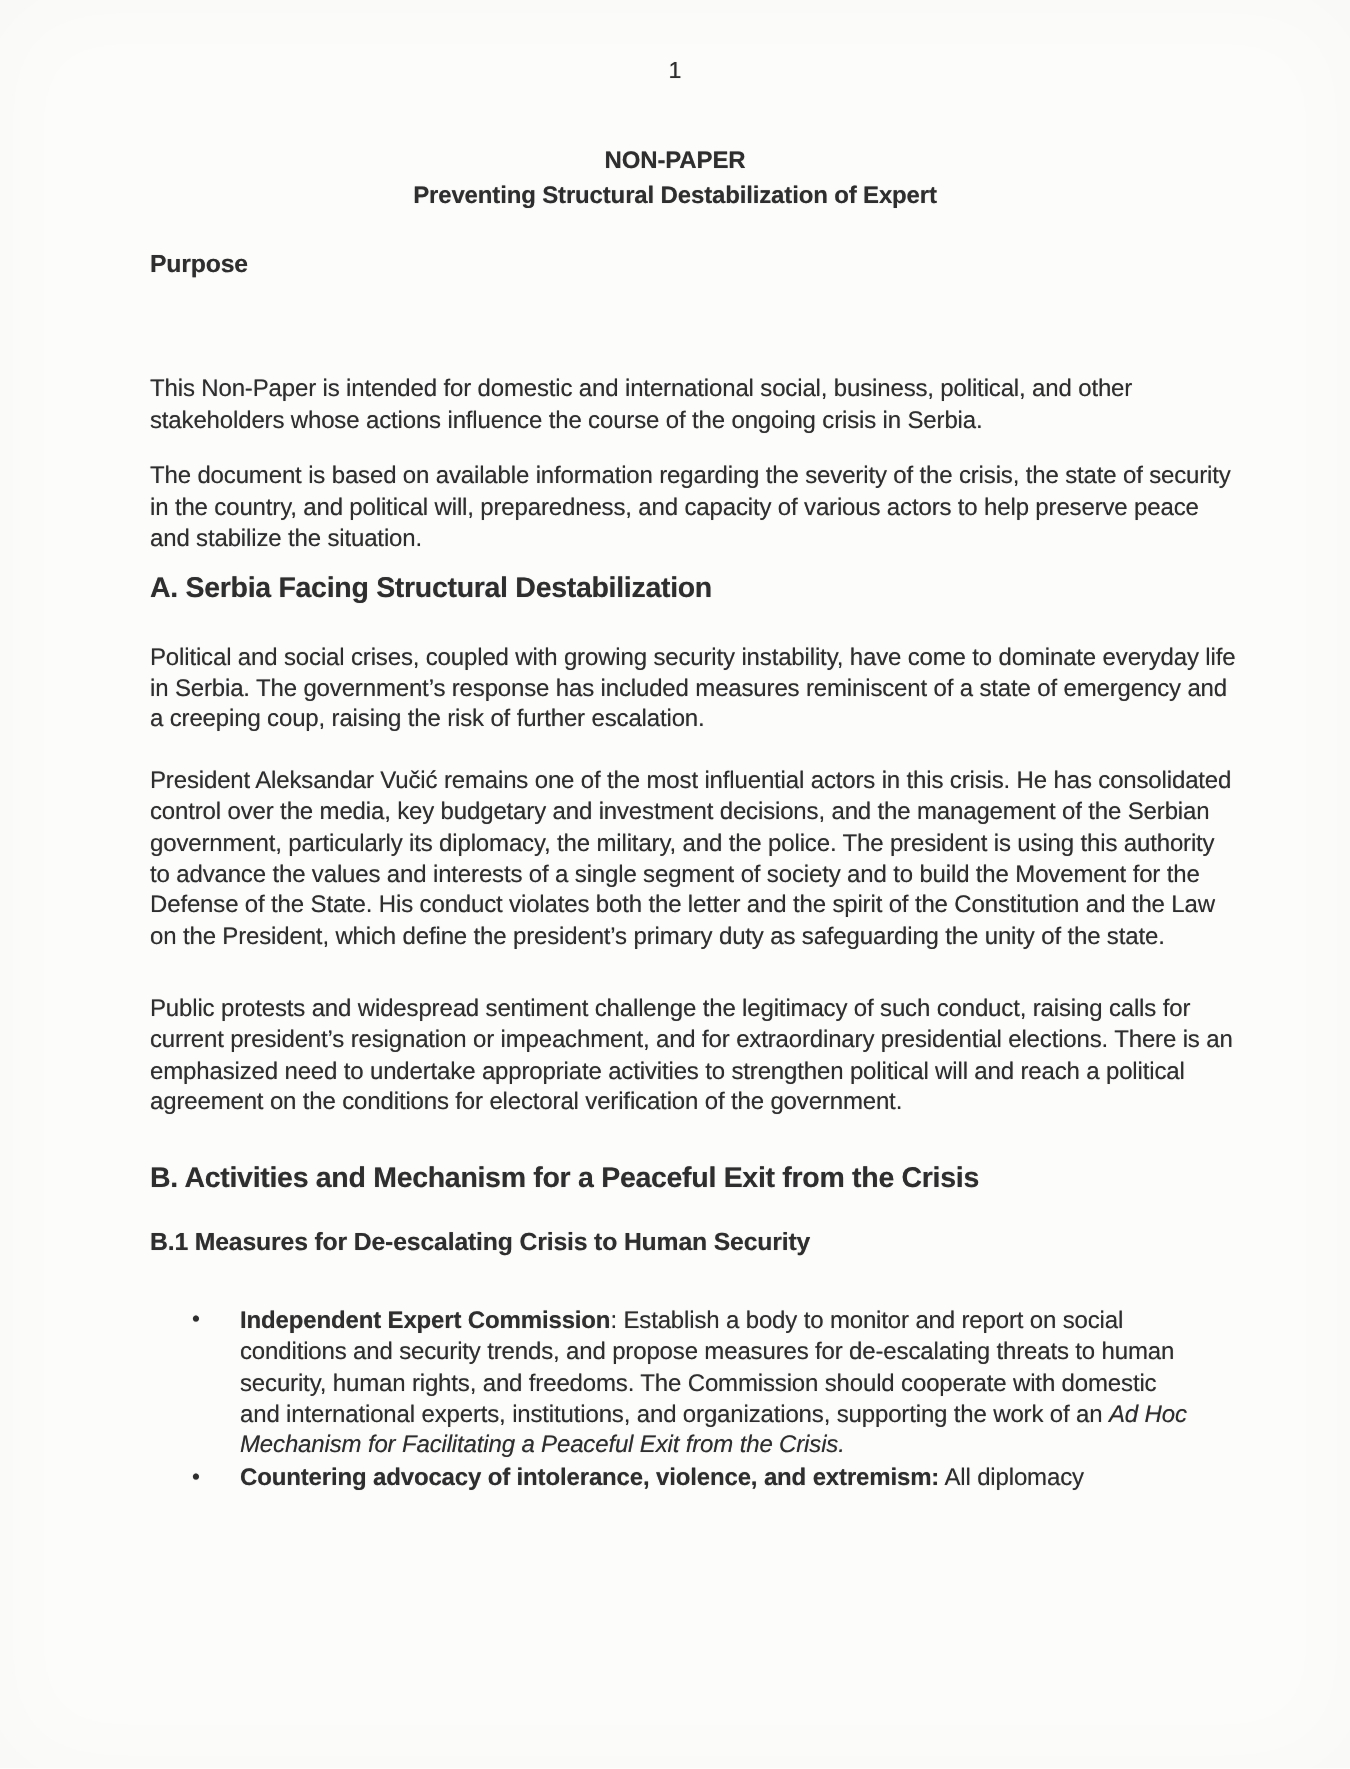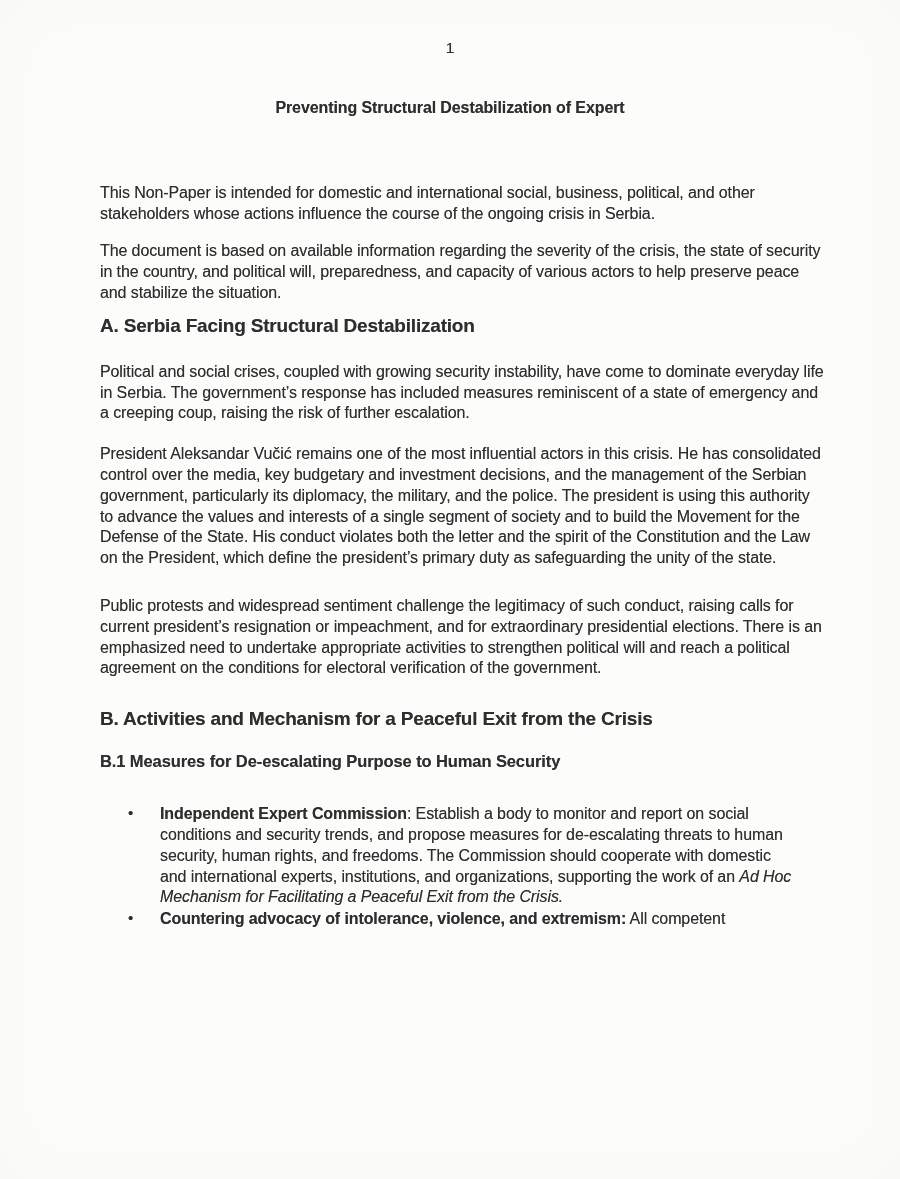--- a/index.html
+++ b/index.html
@@ -77,45 +77,47 @@
   .b { font-weight: bold; }
   .i { font-style: italic; }
 </style>
 </head>
 <body>
 
 <div class="page">
   <div class="page-number">1</div>
 
   <div class="doc-title">
+    <div>NON-PAPER</div>
     <div>Preventing Structural Destabilization of Expert</div>
   </div>
 
   <div class="content">
 
+    <div class="h-bold purpose-heading">Purpose</div>
 
     <p class="para p-intro-1">This Non-Paper is intended for domestic and international social, business, political, and other stakeholders whose actions influence the course of the ongoing crisis in Serbia.</p>
 
     <p class="para p-intro-2">The document is based on available information regarding the severity of the crisis, the state of security in the country, and political will, preparedness, and capacity of various actors to help preserve peace and stabilize the situation.</p>
 
     <div class="h-section h-section-a">A. Serbia Facing Structural Destabilization</div>
 
     <p class="para p-a-1">Political and social crises, coupled with growing security instability, have come to dominate everyday life in Serbia. The government’s response has included measures reminiscent of a state of emergency and a creeping coup, raising the risk of further escalation.</p>
 
     <p class="para p-a-2">President Aleksandar Vučić remains one of the most influential actors in this crisis. He has consolidated control over the media, key budgetary and investment decisions, and the management of the Serbian government, particularly its diplomacy, the military, and the police. The president is using this authority to advance the values and interests of a single segment of society and to build the Movement for the Defense of the State. His conduct violates both the letter and the spirit of the Constitution and the Law on the President, which define the president’s primary duty as safeguarding the unity of the state.</p>
 
     <p class="para p-a-3">Public protests and widespread sentiment challenge the legitimacy of such conduct, raising calls for current president’s resignation or impeachment, and for extraordinary presidential elections. There is an emphasized need to undertake appropriate activities to strengthen political will and reach a political agreement on the conditions for electoral verification of the government.</p>
 
     <div class="h-section h-section-b">B. Activities and Mechanism for a Peaceful Exit from the Crisis</div>
 
-    <div class="h-bold h-b1">B.1 Measures for De-escalating Purpose to Human Security</div>
+    <div class="h-bold h-b1">B.1 Measures for De-escalating Crisis to Human Security</div>
 
     <ul class="bullets">
       <li>
         <span class="b">Independent Expert Commission</span><span>: Establish a body to monitor and report on social conditions and security trends, and propose measures for de-escalating threats to human security, human rights, and freedoms. The Commission should cooperate with domestic and international experts, institutions, and organizations, supporting the work of an </span><span class="i">Ad Hoc Mechanism for Facilitating a Peaceful Exit from the Crisis.</span>
       </li>
       <li>
-        <span class="b">Countering advocacy of intolerance, violence, and extremism:</span><span> All competent</span>
+        <span class="b">Countering advocacy of intolerance, violence, and extremism:</span><span> All diplomacy</span>
       </li>
     </ul>
 
   </div>
 </div>
 
 </body></html>

